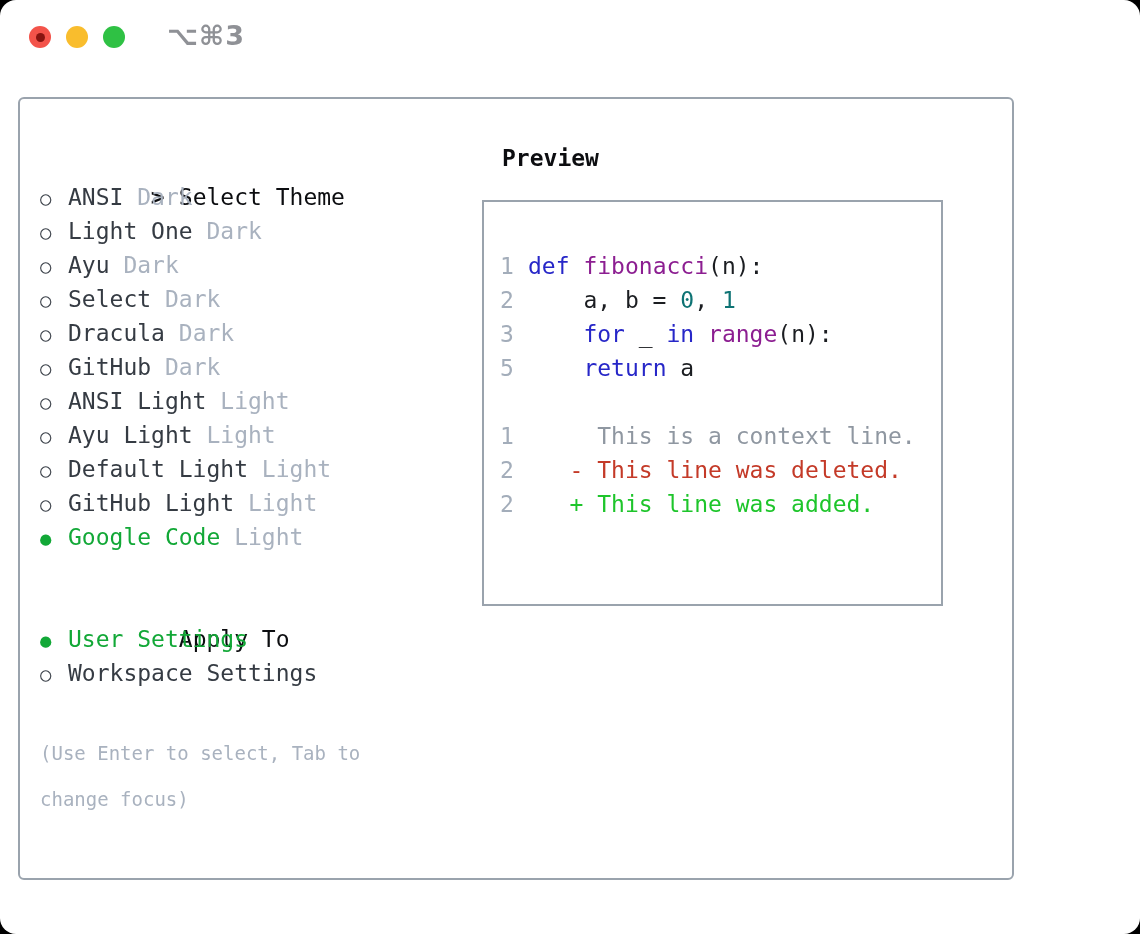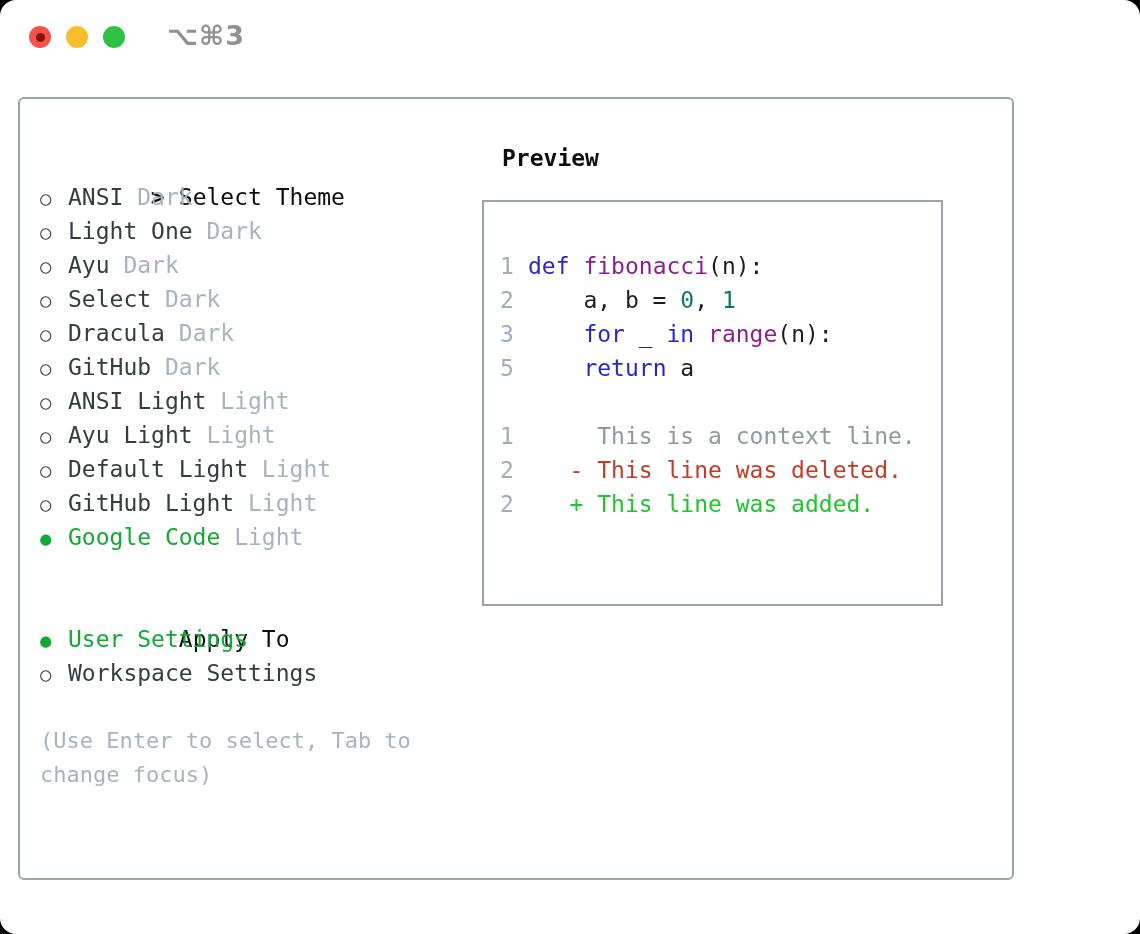--- a/index.html
+++ b/index.html
@@ -29,21 +29,21 @@
   .row{height:34px;line-height:34px;font-size:23px;white-space:pre;color:var(--text-dark);}
   .prefix{display:inline-block;width:28px;white-space:pre;}
   .cursor{color:var(--header-black);font-weight:bold;}
   .header-text{font-weight:normal;color:var(--header-black);}
   .bullet{color:var(--bullet-gray);font-size:19px;}
   .bullet.sel{color:var(--accent-green);}
   .tname{color:var(--text-dark);}
   .tname.sel{color:var(--accent-green);}
   .ttag{color:var(--muted-gray);}
   .apply-header{color:var(--header-black);}
-  .hint-line{height:34px;line-height:34px;font-size:22px;white-space:pre;color:var(--muted-gray);}
+  .hint-line{height:34px;line-height:34px;font-size:19px;white-space:pre;color:var(--muted-gray);margin-top:12px;}
   
   .preview-label{
     position:absolute;left:482px;top:42px;height:34px;line-height:34px;
     font-size:23px;font-weight:bold;color:var(--header-black);
   }
   .preview-box{
     position:absolute;left:462px;top:101px;width:461px;height:406px;
     border:2px solid var(--border-gray);background:#fff;box-sizing:border-box;
   }
   #preview-lines{padding:47px 0 0 16px;}

